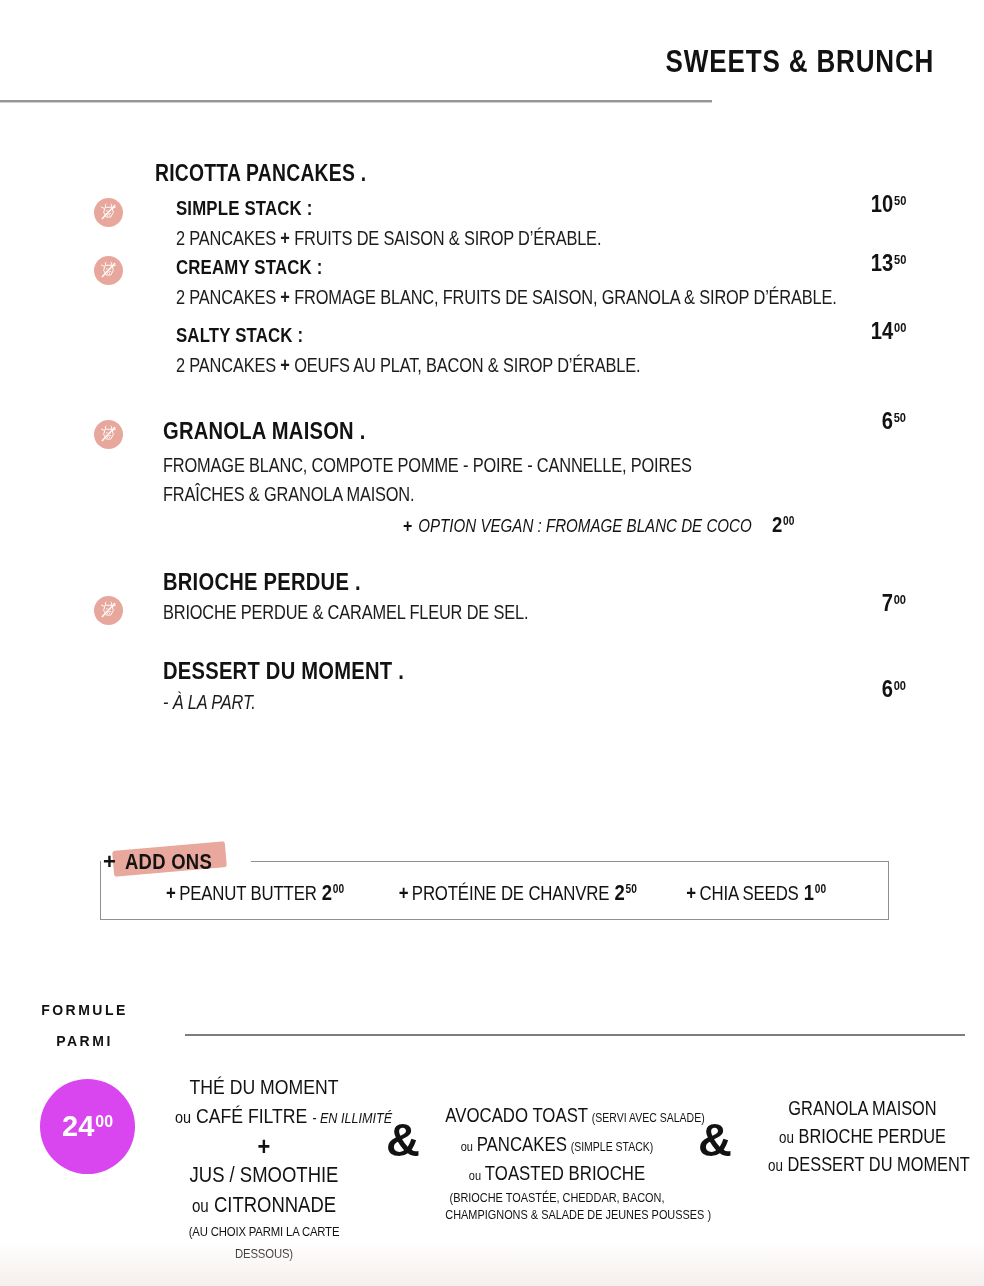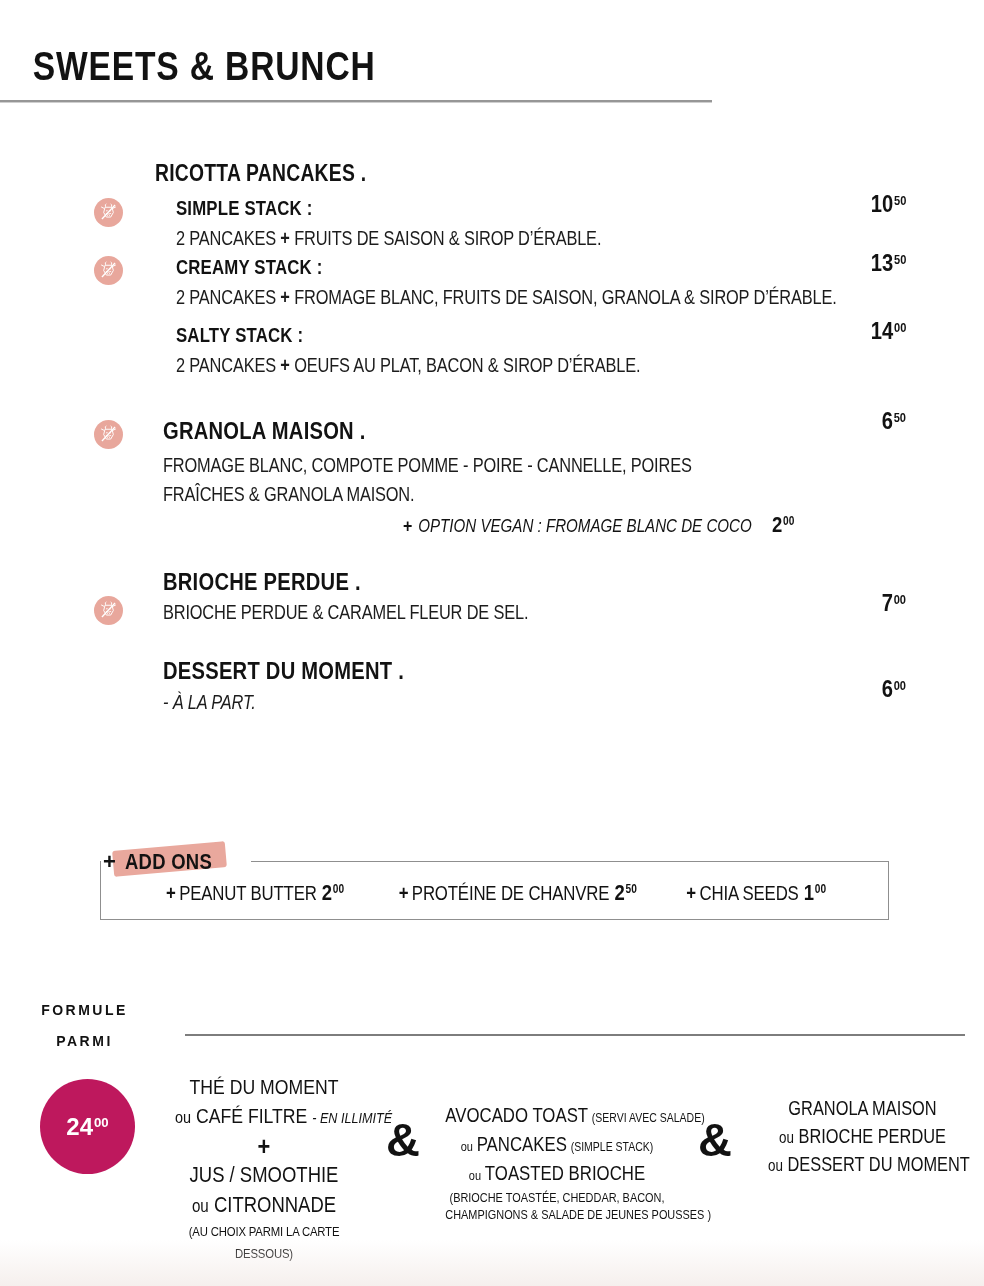--- a/index.html
+++ b/index.html
@@ -5,21 +5,21 @@
   html,body{margin:0;padding:0;background:#fff;}
   body{width:984px;height:1286px;position:relative;overflow:hidden;
        font-family:"Liberation Sans","DejaVu Sans",sans-serif;color:#121212;
        -webkit-font-smoothing:antialiased;}
   .abs{position:absolute;}
   
   .cx{display:inline-block;transform:scaleX(0.84);transform-origin:0 50%;}
   .cx-c{transform:scaleX(0.84);transform-origin:50% 50%;}
   .cx-r{display:inline-block;transform:scaleX(0.84);transform-origin:100% 50%;}
 
-  .page-title{width:960px;top:44px;left:0;text-align:left;font-size:40px;font-weight:700;
+  .page-title{width:960px;top:44px;left:0;text-align:right;font-size:31px;font-weight:700;
               letter-spacing:1px;margin:0;}
   .rule-top{left:0;top:100px;width:712px;height:3px;
             background:linear-gradient(to bottom,#969696 0 55%,#cfcfcf 55% 100%);}
 
   .sec-title{font-size:23px;font-weight:700;letter-spacing:.3px;white-space:nowrap;}
   .sec-title-lg{font-size:24px;font-weight:700;letter-spacing:.3px;white-space:nowrap;}
   .sub-title{font-size:20px;font-weight:700;letter-spacing:.2px;white-space:nowrap;}
   .desc{font-size:19.5px;font-weight:400;color:#1c1c1c;letter-spacing:-0.2px;white-space:nowrap;}
   .desc .plus{font-weight:700;}
   .italic{font-style:italic;}
@@ -46,23 +46,23 @@
                 align-items:baseline;}
   .addon{white-space:nowrap;display:inline-block;transform:scaleX(0.84);}
   .addon .plus{font-weight:700;font-size:20px;margin-right:4px;}
   .addon .a-name{font-size:20px;font-weight:400;letter-spacing:-0.2px;}
   .addon .a-price{font-size:22px;font-weight:700;margin-left:6px;}
 
   
   .formule-title{left:22px;top:995px;width:125px;text-align:center;font-size:14px;font-weight:700;
                  letter-spacing:2.5px;line-height:31px;}
   .rule-brunch{left:185px;top:1034px;width:780px;height:2px;background:#7d7d7d;}
-  .price-circle{left:40px;top:1079px;width:95px;height:95px;border-radius:50%;background:#be185d;
+  .price-circle{left:40px;top:1079px;width:95px;height:95px;border-radius:50%;background:#d946ef;
                 display:flex;align-items:center;justify-content:center;color:#fff;
-                font-size:24px;font-weight:700;}
+                font-size:29px;font-weight:700;}
   .bcol{text-align:center;}
   .bcol .ou{font-size:.82em;}
   .col1{left:158px;top:1072px;width:212px;}
   .col1 .l1{font-size:21px;line-height:30px;}
   .col1 .l2{font-size:21px;line-height:28px;white-space:nowrap;}
   .col1 .l2 .note{font-size:15px;font-style:italic;}
   .col1 .lplus{font-size:26px;font-weight:700;line-height:28px;}
   .col1 .l3{font-size:22px;line-height:30px;}
   .col1 .l4{font-size:22px;line-height:29px;}
   .col1 .lnote{font-size:13.5px;line-height:22px;letter-spacing:-0.2px;}

